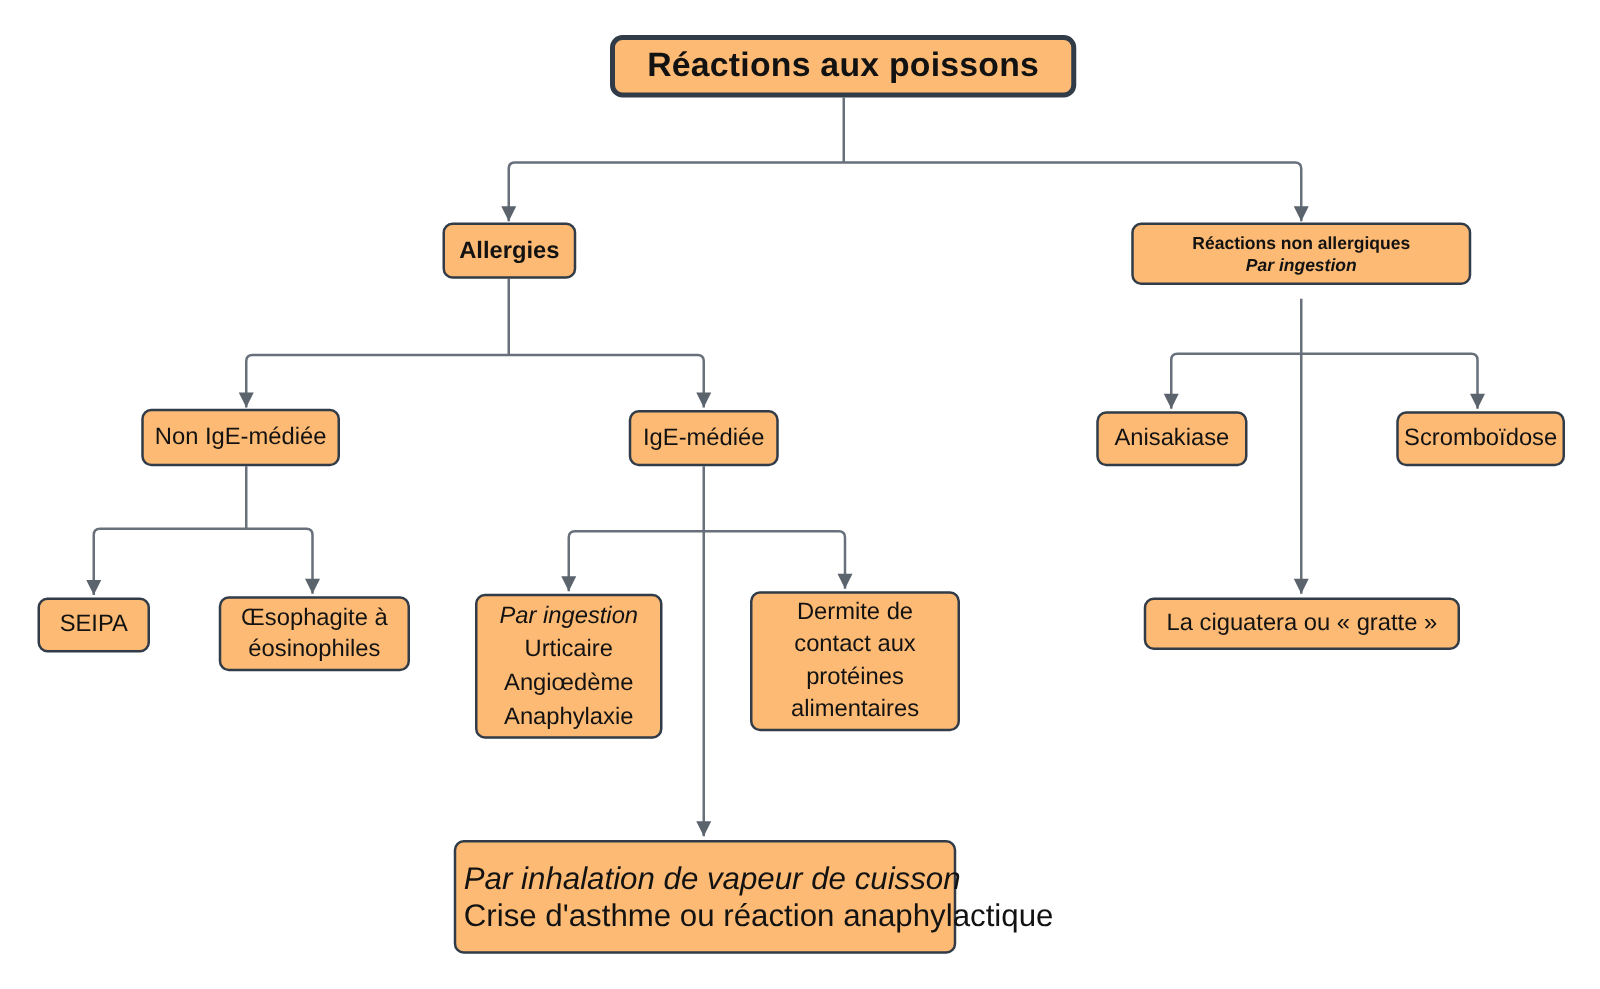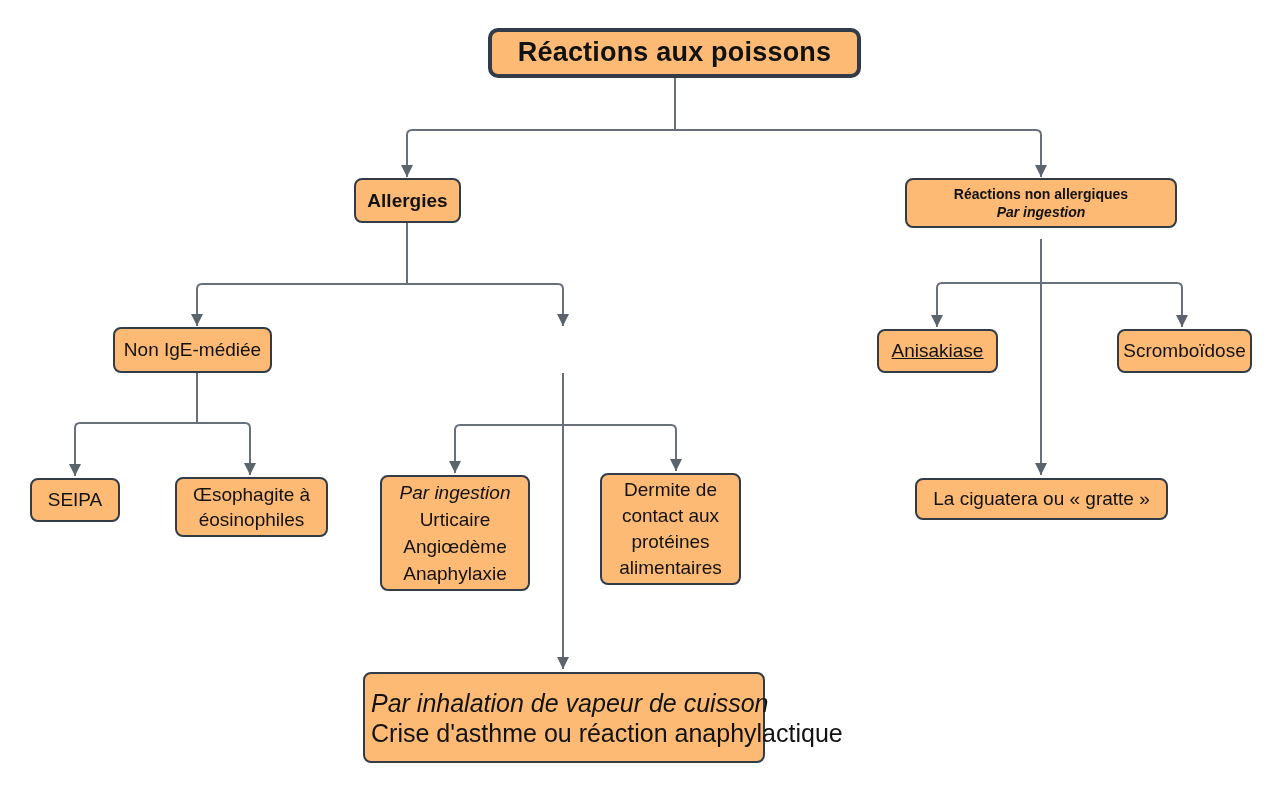--- a/index.html
+++ b/index.html
@@ -88,22 +88,25 @@
 
   <div class="node bold-node" style="left:905px; top:178px; width:272px; height:50px; font-size:14px;">
     <div class="line nowrap">Réactions non allergiques</div>
     <div class="line nowrap italic">Par ingestion</div>
   </div>
 
   <div class="node" style="left:113px; top:327px; width:159px; height:46px;">
     <div class="line nowrap">Non IgE-médiée</div>
   </div>
 
+  <div class="node" style="left:503px; top:328px; width:120px; height:45px;">
+    <div class="line nowrap">IgE-médiée</div>
+  </div>
 
-  <div class="node" style="left:877px; top:329px; width:121px; height:44px;text-decoration:underline;">
+  <div class="node" style="left:877px; top:329px; width:121px; height:44px;">
     <div class="line nowrap">Anisakiase</div>
   </div>
 
   <div class="node" style="left:1117px; top:329px; width:135px; height:44px; padding:2px 2px;">
     <div class="line nowrap">Scromboïdose</div>
   </div>
 
   <div class="node" style="left:30px; top:478px; width:90px; height:44px;">
     <div class="line nowrap">SEIPA</div>
   </div>
@@ -112,21 +115,21 @@
     <div class="line">Œsophagite à éosinophiles</div>
   </div>
 
   <div class="node" style="left:380px; top:475px; width:150px; height:116px; line-height:27px;">
     <div class="line italic">Par ingestion</div>
     <div class="line">Urticaire</div>
     <div class="line">Angiœdème</div>
     <div class="line">Anaphylaxie</div>
   </div>
 
-  <div class="node" style="left:600px; top:473px; width:141px; height:112px; line-height:26px; padding:2px 14px;">
+  <div class="node" style="left:600px; top:473px; width:168px; height:112px; line-height:26px; padding:2px 14px;">
     <div class="line">Dermite de contact aux protéines alimentaires</div>
   </div>
 
   <div class="node" style="left:915px; top:478px; width:253px; height:42px;">
     <div class="line nowrap">La ciguatera ou « gratte »</div>
   </div>
 
   <div class="node" style="left:363px; top:672px; width:402px; height:91px; line-height:30px; font-size:25px;">
     <div class="line nowrap italic">Par inhalation de vapeur de cuisson</div>
     <div class="line nowrap">Crise d'asthme ou réaction anaphylactique</div>

